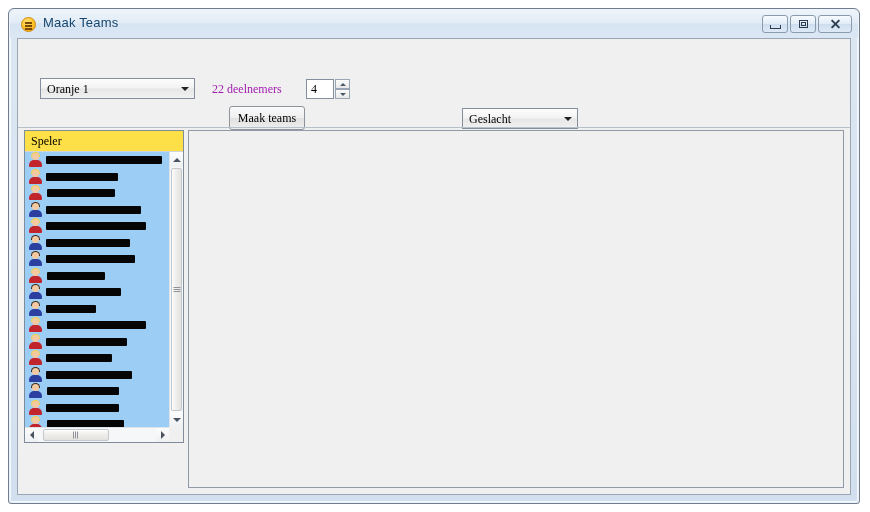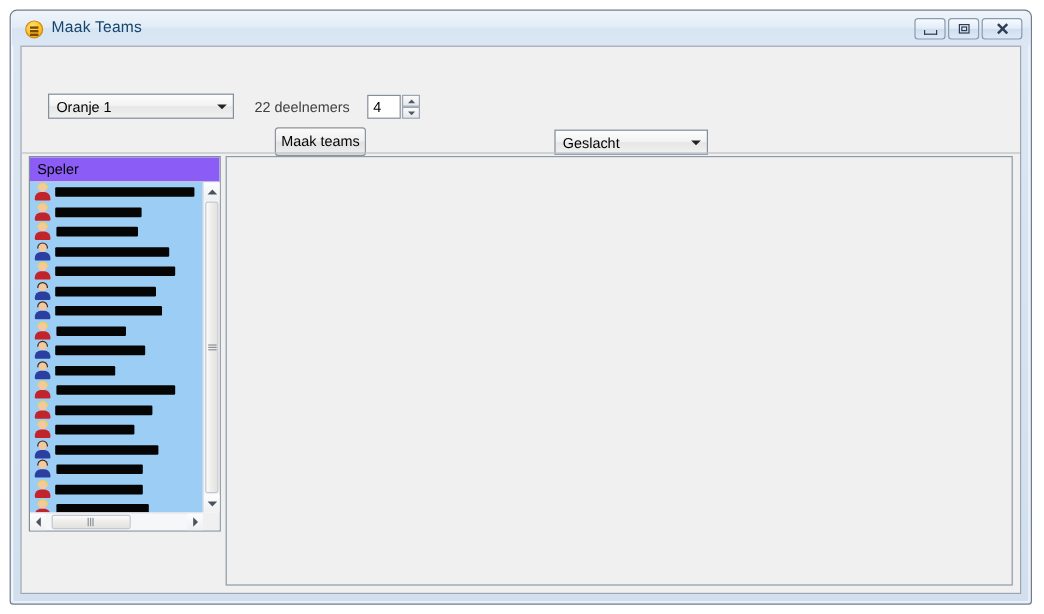--- a/index.html
+++ b/index.html
@@ -64,42 +64,43 @@
   }
   .glyph-close:before{transform:rotate(45deg);}
   .glyph-close:after{transform:rotate(-45deg);}
 
   
   .client{
     position:absolute;left:8px;top:29px;right:8px;bottom:8px;
     background:#f0f0f0;
     border:1px solid #9aa6b3;
     box-sizing:border-box;
+    font-family:Liberation Serif, serif;
   }
 
   
   .combo{
     position:absolute;box-sizing:border-box;
     border:1px solid #848e9c;
     background:linear-gradient(to bottom,#fdfdfd 0%,#f2f2f2 48%,#e6e6e6 52%,#f1f1f1 100%);
     height:21px;
   }
   .combo .val{position:absolute;left:6px;top:3px;font-size:12px;color:#000;}
   .combo .arrowbox{
     position:absolute;right:1px;top:1px;bottom:1px;width:17px;
     display:flex;align-items:center;justify-content:center;
   }
   .tri-down{
     width:0;height:0;border-left:4px solid transparent;border-right:4px solid transparent;
     border-top:4px solid #222;
   }
   #combo-team{left:22px;top:39px;width:155px;}
-  #combo-gender{left:444px;top:69px;width:128px;}
-
-  .lbl{position:absolute;font-size:12px;color:#404040;white-space:nowrap;}
+  #combo-gender{left:444px;top:69px;width:116px;}
+
+  .lbl{position:absolute;font-size:12px;color:#a21caf;white-space:nowrap;}
   #lbl-participants{left:194px;top:43px;}
   #lbl-teamsuffix{left:341px;top:43px;}
 
   .spin-wrap{position:absolute;left:288px;top:40px;width:44px;height:20px;}
   .spin-field{
     position:absolute;left:0;top:0;width:28px;height:20px;box-sizing:border-box;
     border:1px solid #848e9c;background:#fff;
   }
   .spin-field span{position:absolute;left:4px;top:2px;font-size:12px;}
   .spin-btns{position:absolute;left:29px;top:0;width:15px;height:20px;}
@@ -133,21 +134,21 @@
   .hsep{position:absolute;left:0;right:0;top:88px;height:1px;background:#b8c0c8;}
 
   
   .listbox{
     position:absolute;left:6px;top:91px;width:160px;height:313px;
     box-sizing:border-box;border:1px solid #7f8c99;background:#fff;
     overflow:hidden;
   }
   .list-header{
     position:absolute;left:0;top:0;right:0;height:20px;
-    background:#8b5cf6;border-bottom:1px solid #ced4da;
+    background:#fde047;border-bottom:1px solid #ced4da;
     font-size:12px;color:#000;
   }
   .list-header span{position:absolute;left:6px;top:3px;}
   .list-body{
     position:absolute;left:0;top:21px;right:14px;bottom:15px;
     background:#9ccdf5;overflow:hidden;
   }
   .row{
     position:relative;height:16.5px;display:flex;align-items:center;
     background:#9ccdf5;

